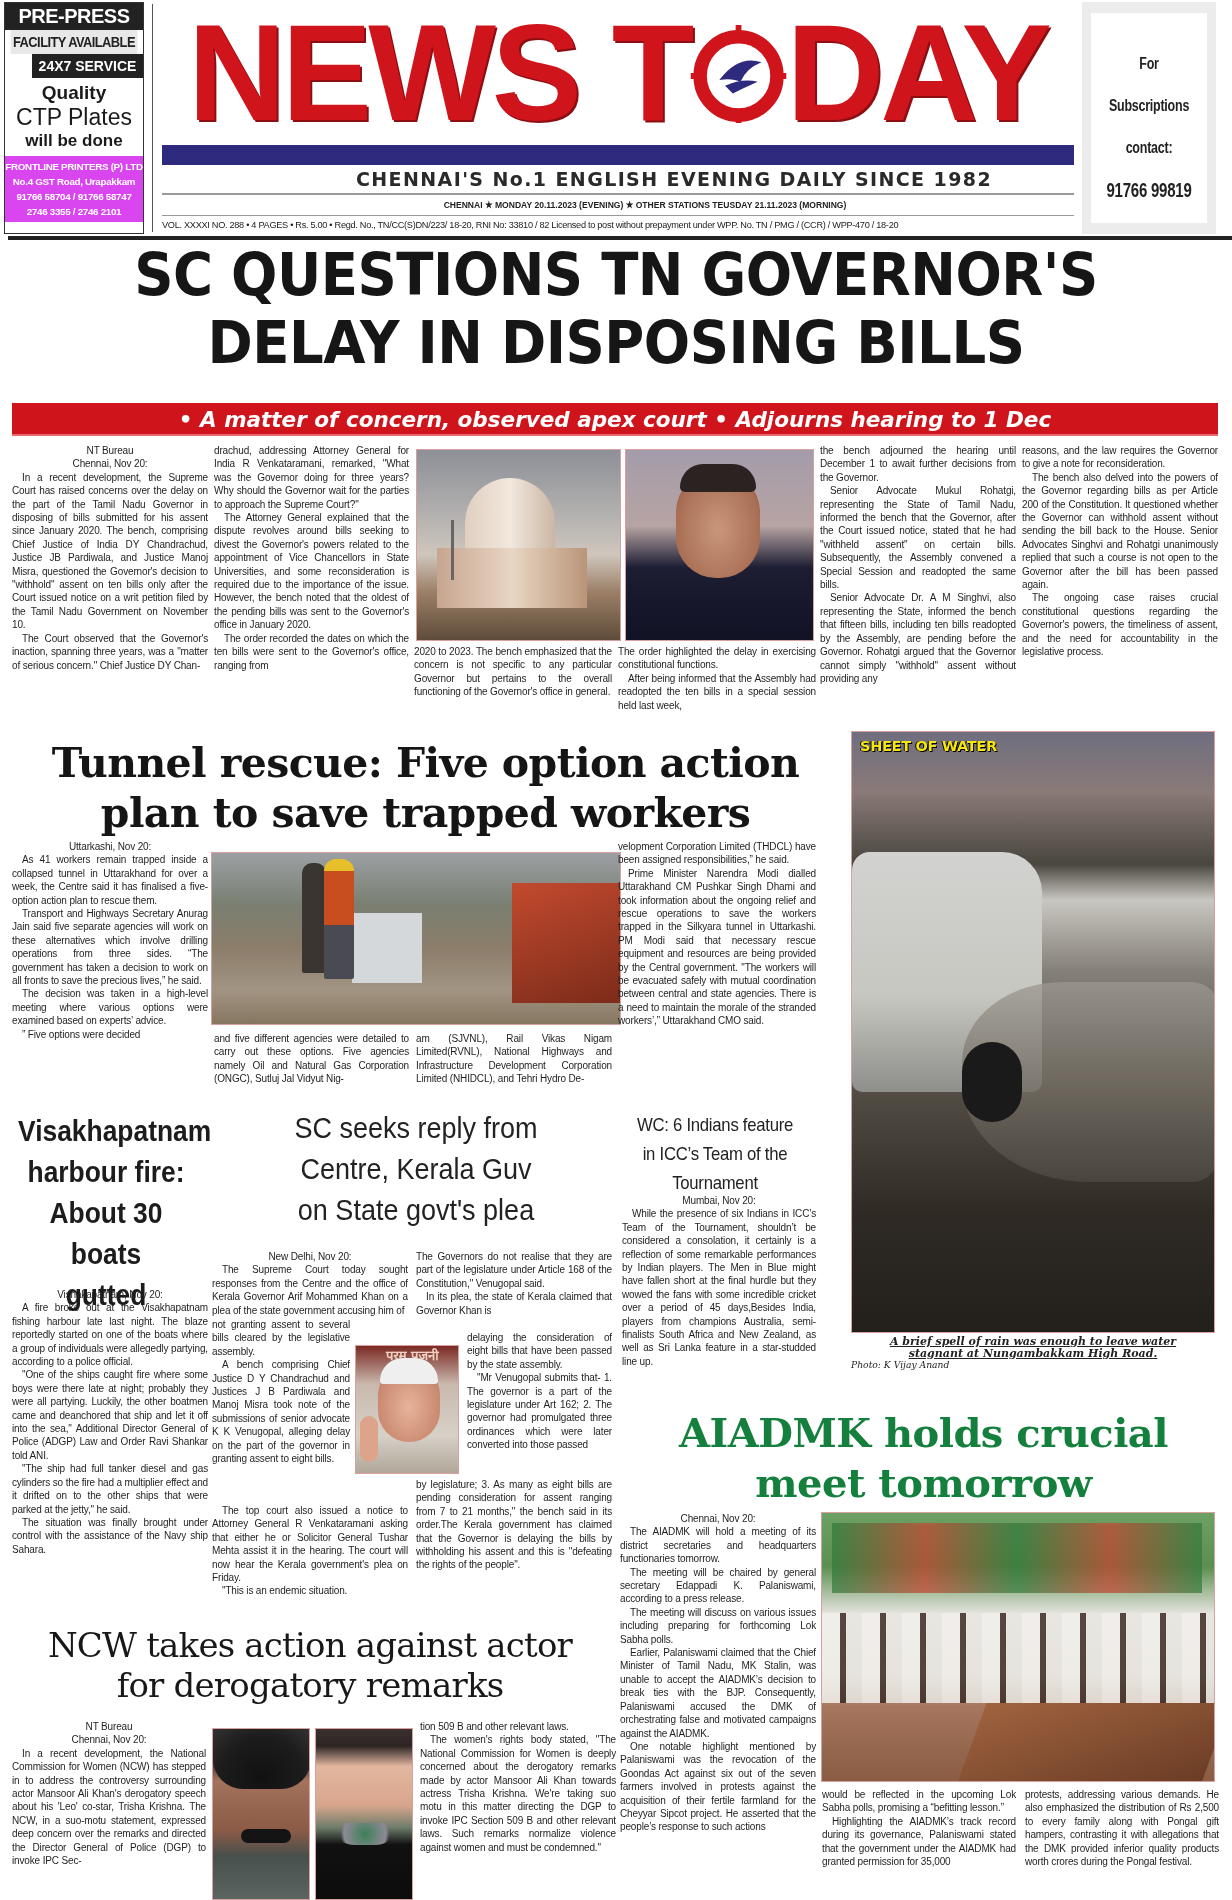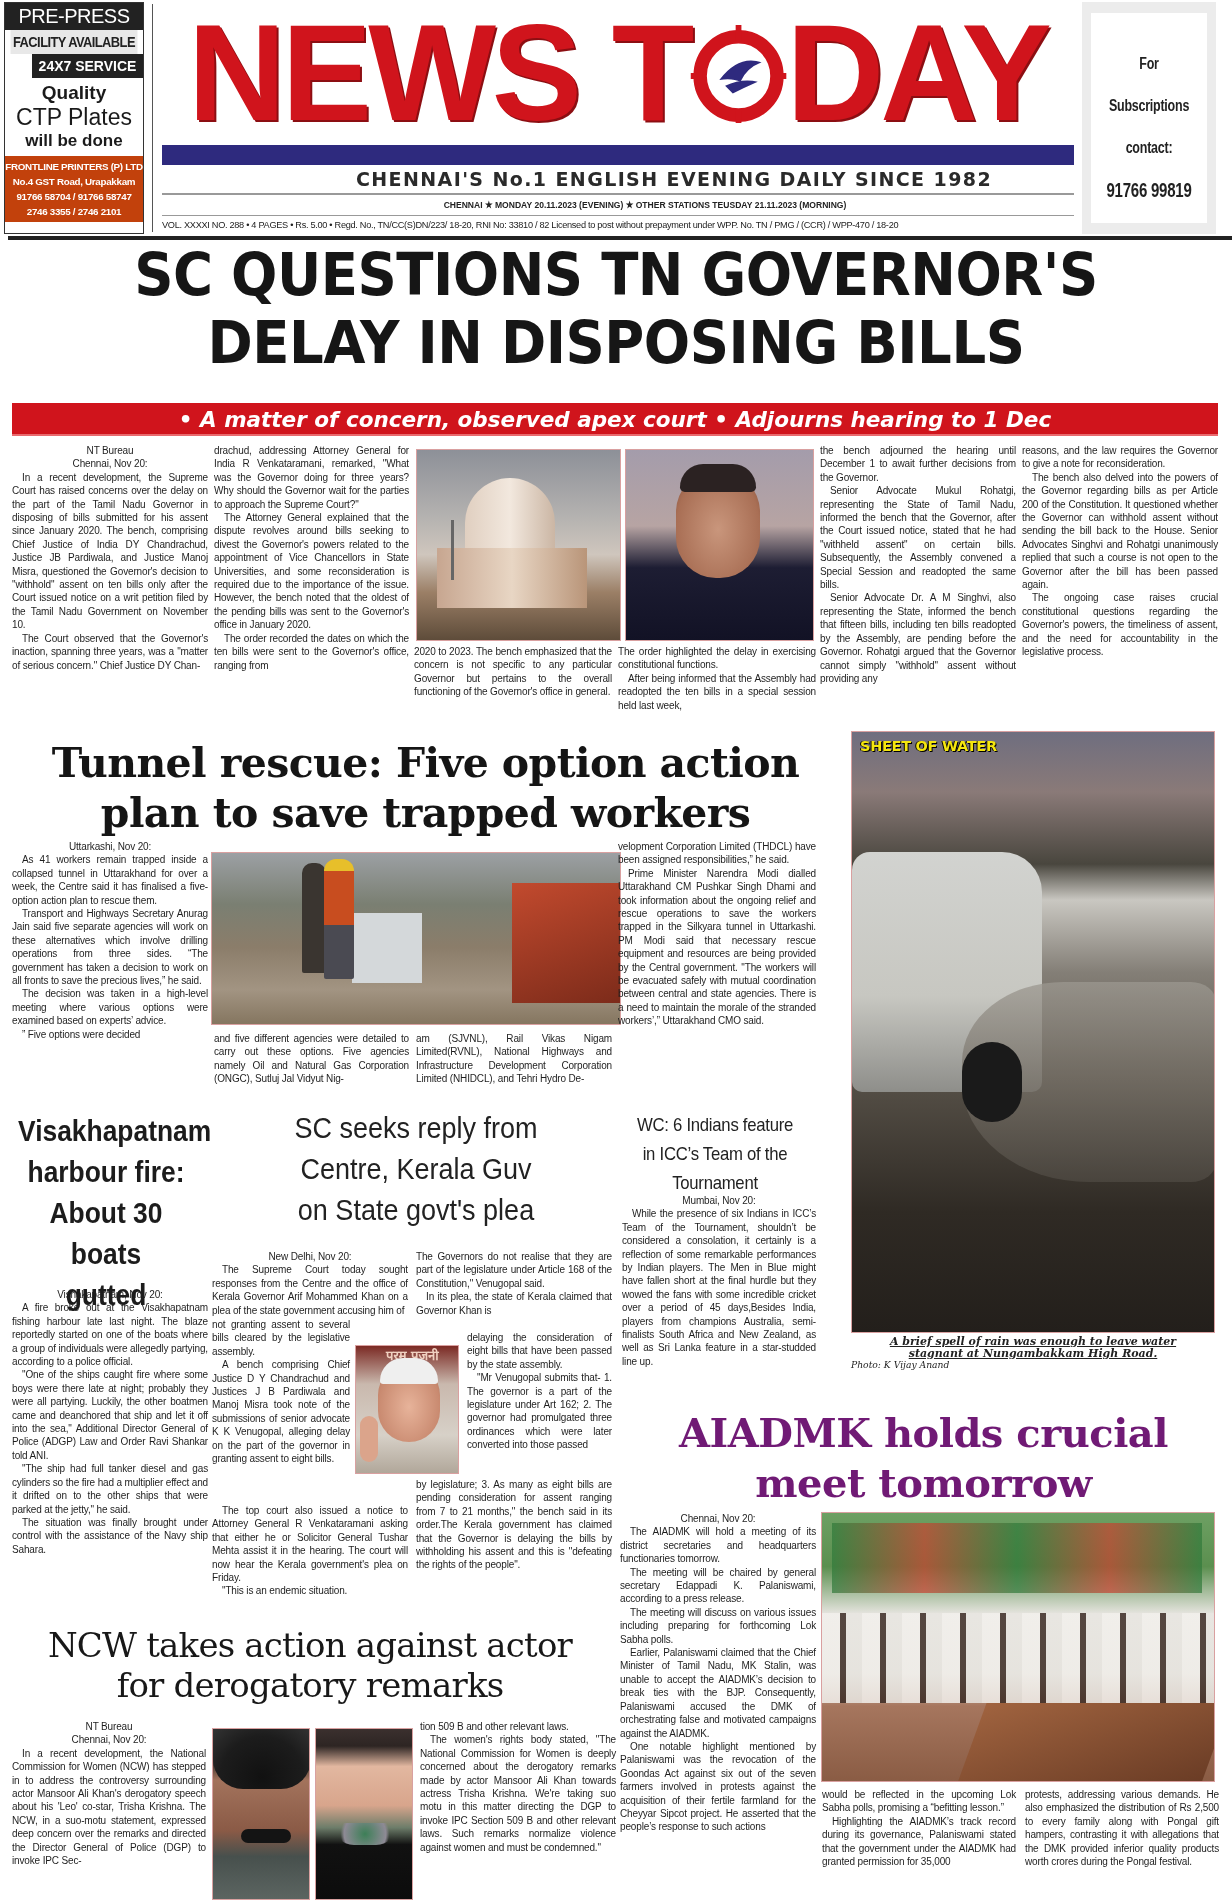--- a/index.html
+++ b/index.html
@@ -6,27 +6,27 @@
   html, body { width: 1232px; height: 1900px; background: #fff; overflow: hidden; }
   body { position: relative; font-family: "DejaVu Serif", serif; color: #1a1a1a; }
 
   .abs { position: absolute; }
   .body-text { font-family: Liberation Sans, sans-serif; font-size: 10px; line-height: 13.4px; text-align: justify; color: #1e1e1e; letter-spacing: -0.15px; }
   .body-text p { text-indent: 10px; margin: 0; }
   .dateline { text-align: center; text-indent: 0 !important; }
 
   
   .prepress { left: 4px; top: 2px; width: 140px; height: 232px; border: 1px solid #333; font-family: "Liberation Sans", sans-serif; text-align: center; }
-  .pp-1 { background: #222; color: #fff; font-weight: normal; font-size: 20px; height: 27px; line-height: 27px; letter-spacing: -0.5px; }
+  .pp-1 { background: #222; color: #fff; font-weight: bold; font-size: 20px; height: 27px; line-height: 27px; letter-spacing: -0.5px; }
   .pp-2 { background: #e8e8e8; color: #222; font-weight: bold; font-size: 14px; height: 24px; line-height: 24px; letter-spacing: -0.6px; transform: scaleX(0.92); }
   .pp-3 { background: #222; color: #fff; font-weight: bold; font-size: 14px; height: 24px; line-height: 24px; margin-left: 27px; }
   .pp-4 { font-weight: bold; font-size: 19px; line-height: 22px; margin-top: 4px; }
   .pp-5 { font-weight: normal; font-size: 23px; line-height: 26px; }
   .pp-6 { font-weight: bold; font-size: 17px; line-height: 22px; }
-  .pp-7 { background: #c2410c; color: #fff; font-size: 9.8px; line-height: 15px; font-weight: bold; padding: 3px 0; margin-top: 4px; letter-spacing: -0.3px; }
+  .pp-7 { background: #d946ef; color: #fff; font-size: 9.8px; line-height: 15px; font-weight: bold; padding: 3px 0; margin-top: 4px; letter-spacing: -0.3px; }
 
   .vdivider { left: 152px; top: 4px; width: 1px; height: 228px; background: #555; }
 
   .logo { left: 162px; top: 2px; width: 912px; height: 140px; font-family: "Liberation Sans", sans-serif; font-weight: bold; color: #d0141c; font-size: 138px; line-height: 140px; letter-spacing: -4px; text-align: center; transform: scaleX(0.98); text-shadow: 2px 2px 0 #8c0e12; }
   .logo .o-glyph { display: inline-block; position: relative; }
   .logo-bar { left: 162px; top: 145px; width: 912px; height: 20px; background: #2e2a7e; }
   .tagline { left: 162px; top: 168px; width: 912px; height: 24px; text-align: right; padding-right: 82px; font-family: "DejaVu Sans", sans-serif; font-weight: bold; font-size: 19px; letter-spacing: 1.4px; color: #2a2a2a; }
   .rule1 { left: 162px; top: 193px; width: 912px; height: 2px; background: #999; }
   .dateline-bar { left: 162px; top: 196px; width: 912px; height: 18px; text-align: center; padding-left: 60px; font-family: "Liberation Sans", sans-serif; font-size: 9.5px; line-height: 18px; font-weight: bold; transform: scaleX(0.9); color: #222; }
   .rule2 { left: 162px; top: 215px; width: 912px; height: 1px; background: #999; }
@@ -82,21 +82,21 @@
   .mp-hair { position: absolute; left: 0; top: 0; width: 98px; height: 60px; background: radial-gradient(ellipse at 50% 80%, #111 0%, #1c1c1c 60%, #333 100%); border-radius: 0 0 30px 30px; }
   .mp-moust { position: absolute; left: 28px; top: 100px; width: 50px; height: 14px; background: #141414; border-radius: 8px; }
   .trisha-photo { left: 315px; top: 1728px; width: 98px; height: 172px; background: linear-gradient(180deg, #3b302e 0%, #2d2523 10%, #e2b7a0 22%, #d8a58c 45%, #6d7d6a 58%, #111 68%, #0c0c0c 100%); }
   .tp-neck { position: absolute; left: 16px; top: 94px; width: 66px; height: 22px; border-radius: 0 0 33px 33px; background: radial-gradient(circle, #3d7f57 0%, #8e8a95 60%, transparent 70%); }
 
   
   .tunnel-head { left: 0; top: 738px; width: 851px; text-align: center; font-family: "DejaVu Serif", serif; font-weight: bold; font-size: 41px; line-height: 50px; color: #151515; letter-spacing: -0.6px; }
   .vizag-head { left: 6px; top: 1110px; width: 200px; text-align: center; font-family: "Liberation Sans", sans-serif; font-weight: bold; font-size: 30px; line-height: 41px; color: #1c1c1c; transform: scaleX(0.88); }
   .scseeks-head { left: 212px; top: 1107px; width: 408px; text-align: center; font-family: "Liberation Sans", sans-serif; font-size: 30px; line-height: 41px; color: #222; transform: scaleX(0.9); }
   .wc-head { left: 615px; top: 1110px; width: 200px; text-align: center; font-family: "Liberation Sans", sans-serif; font-size: 19px; line-height: 29px; color: #222; transform: scaleX(0.88); letter-spacing: -0.3px; }
-  .aiadmk-head { left: 615px; top: 1408px; width: 617px; text-align: center; font-family: "DejaVu Serif", serif; font-weight: bold; font-size: 40px; line-height: 50px; color: #701a75; letter-spacing: -0.5px; }
+  .aiadmk-head { left: 615px; top: 1408px; width: 617px; text-align: center; font-family: "DejaVu Serif", serif; font-weight: bold; font-size: 40px; line-height: 50px; color: #15803d; letter-spacing: -0.5px; }
   .ncw-head { left: 0; top: 1625px; width: 620px; text-align: center; font-family: "DejaVu Serif", serif; font-size: 34px; line-height: 40px; color: #181818; letter-spacing: -0.8px; }
 </style>
 </head>
 <body>
 
 <div class="abs prepress">
   <div class="pp-1">PRE-PRESS</div>
   <div class="pp-2">FACILITY AVAILABLE</div>
   <div class="pp-3">24X7 SERVICE</div>
   <div class="pp-4">Quality</div>

